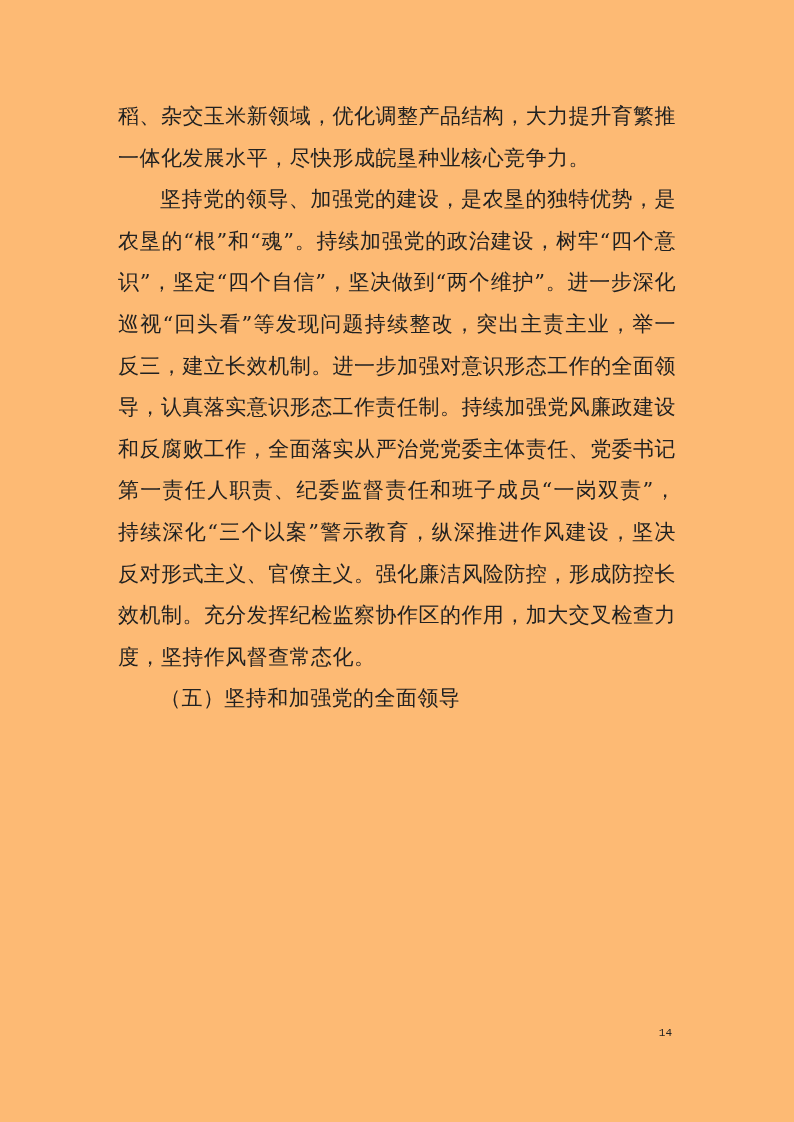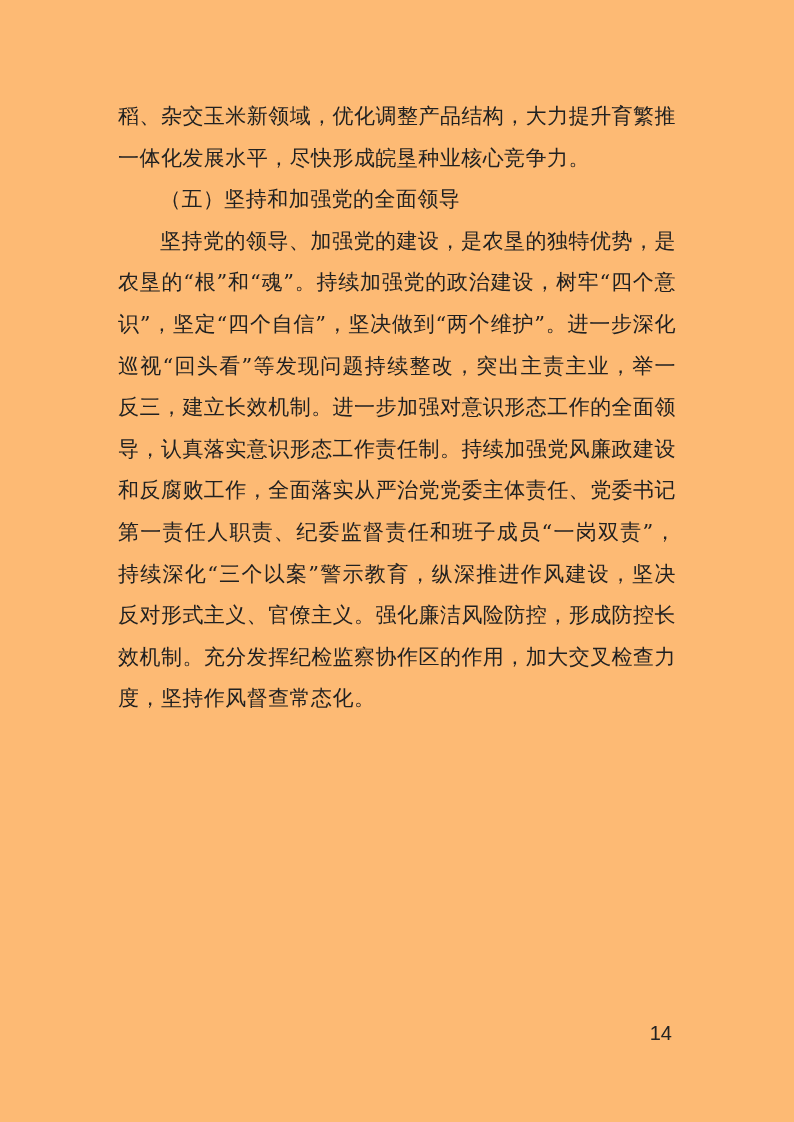--- a/index.html
+++ b/index.html
@@ -38,34 +38,34 @@
 
   .content p.indent {
     text-indent: 2em;
   }
 
   .page-footer {
     position: absolute;
     top: 1022px;
     right: 122px;
     color: #222222;
-    font-size: 20px;
+    font-size: 11px;
     line-height: 22px;
-    font-family: Liberation Sans, sans-serif;
+    font-family: Liberation Mono, monospace;
   }
 </style>
 </head>
 <body>
 
 <div class="page">
 
   <div class="content">
     <p>稻、杂交玉米新领域，优化调整产品结构，大力提升育繁推一体化发展水平，尽快形成皖垦种业核心竞争力。</p>
 
 
+    <p class="indent">坚持党的领导、加强党的建设，是农垦的独特优势，是农垦的“根”和“魂”。持续加强党的政治建设，树牢“四个意识”，坚定“四个自信”，坚决做到“两个维护”。进一步深化巡视“回头看”等发现问题持续整改，突出主责主业，举一反三，建立长效机制。进一步加强对意识形态工作的全面领导，认真落实意识形态工作责任制。持续加强党风廉政建设和反腐败工作，全面落实从严治党党委主体责任、党委书记第一责任人职责、纪委监督责任和班子成员“一岗双责”，持续深化“三个以案”警示教育，纵深推进作风建设，坚决反对形式主义、官僚主义。强化廉洁风险防控，形成防控长效机制。充分发挥纪检监察协作区的作用，加大交叉检查力度，坚持作风督查常态化。</p>
+
     <p class="indent">（五）坚持和加强党的全面领导</p>
-
-    <p class="indent">坚持党的领导、加强党的建设，是农垦的独特优势，是农垦的“根”和“魂”。持续加强党的政治建设，树牢“四个意识”，坚定“四个自信”，坚决做到“两个维护”。进一步深化巡视“回头看”等发现问题持续整改，突出主责主业，举一反三，建立长效机制。进一步加强对意识形态工作的全面领导，认真落实意识形态工作责任制。持续加强党风廉政建设和反腐败工作，全面落实从严治党党委主体责任、党委书记第一责任人职责、纪委监督责任和班子成员“一岗双责”，持续深化“三个以案”警示教育，纵深推进作风建设，坚决反对形式主义、官僚主义。强化廉洁风险防控，形成防控长效机制。充分发挥纪检监察协作区的作用，加大交叉检查力度，坚持作风督查常态化。</p>
   </div>
 
   <div class="page-footer">14</div>
 
 </div>
 
 </body></html>

